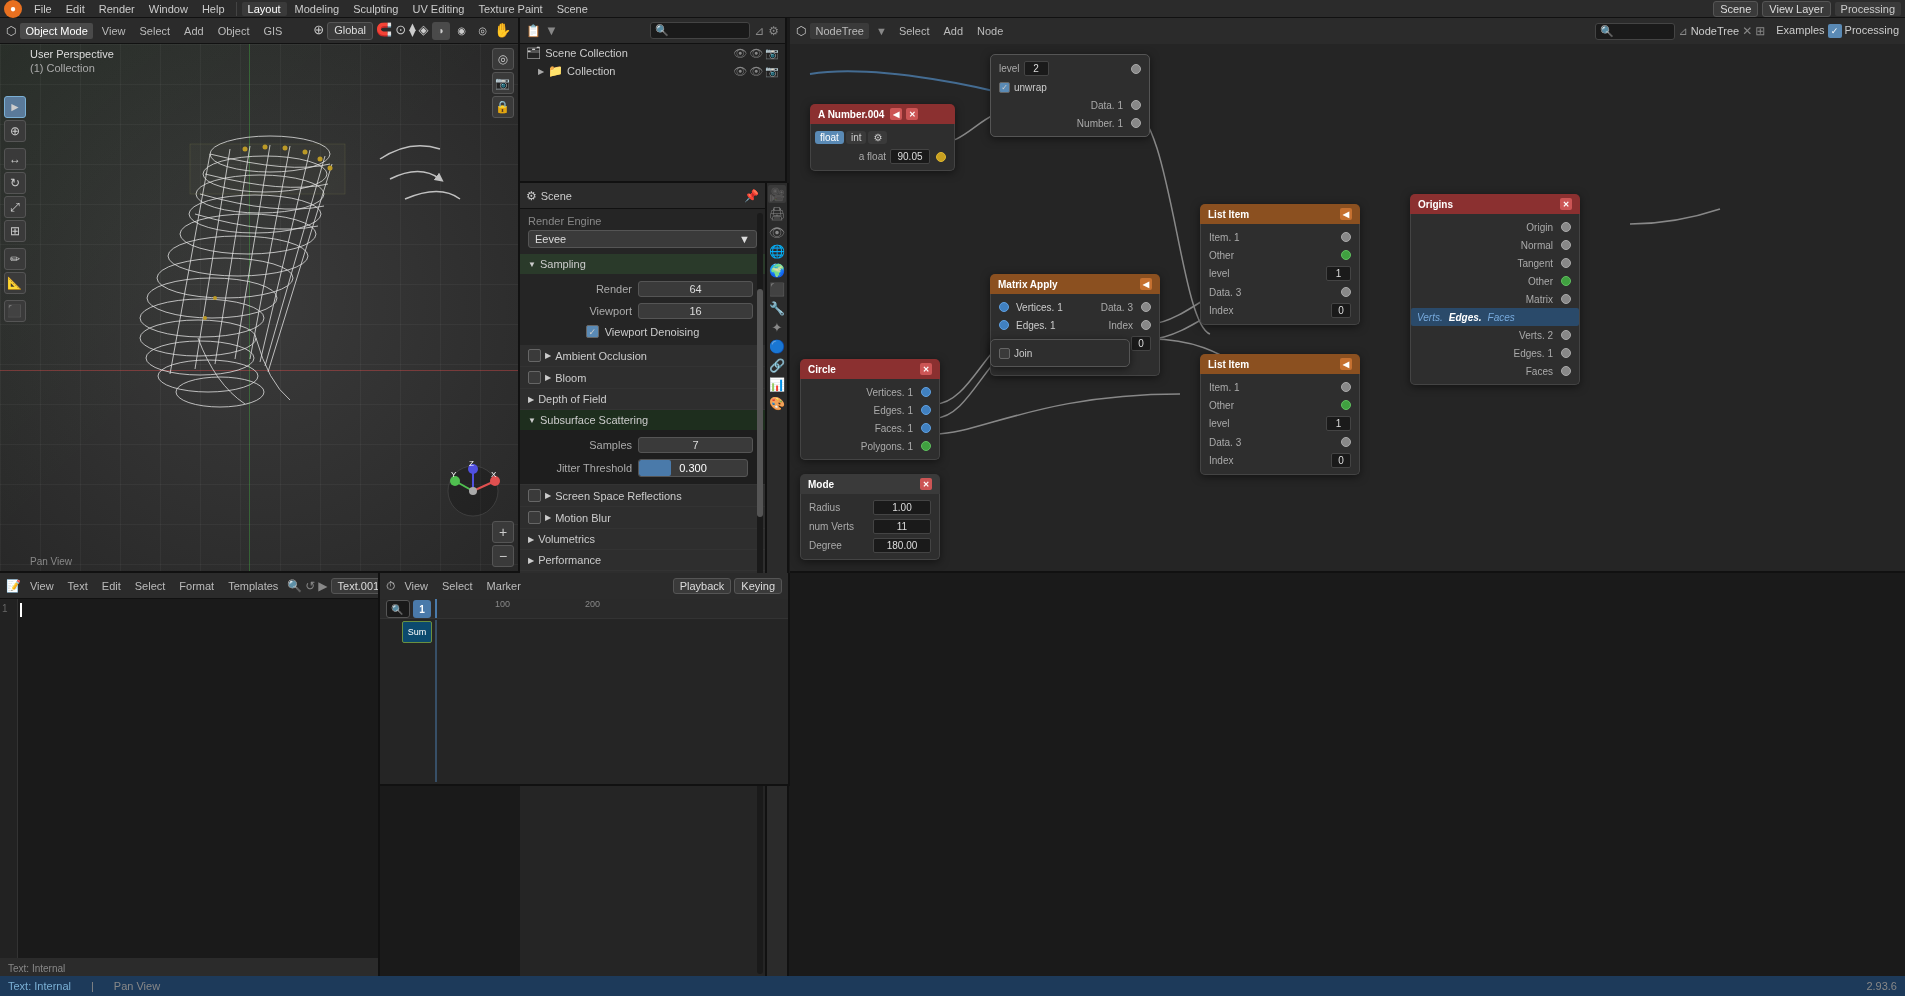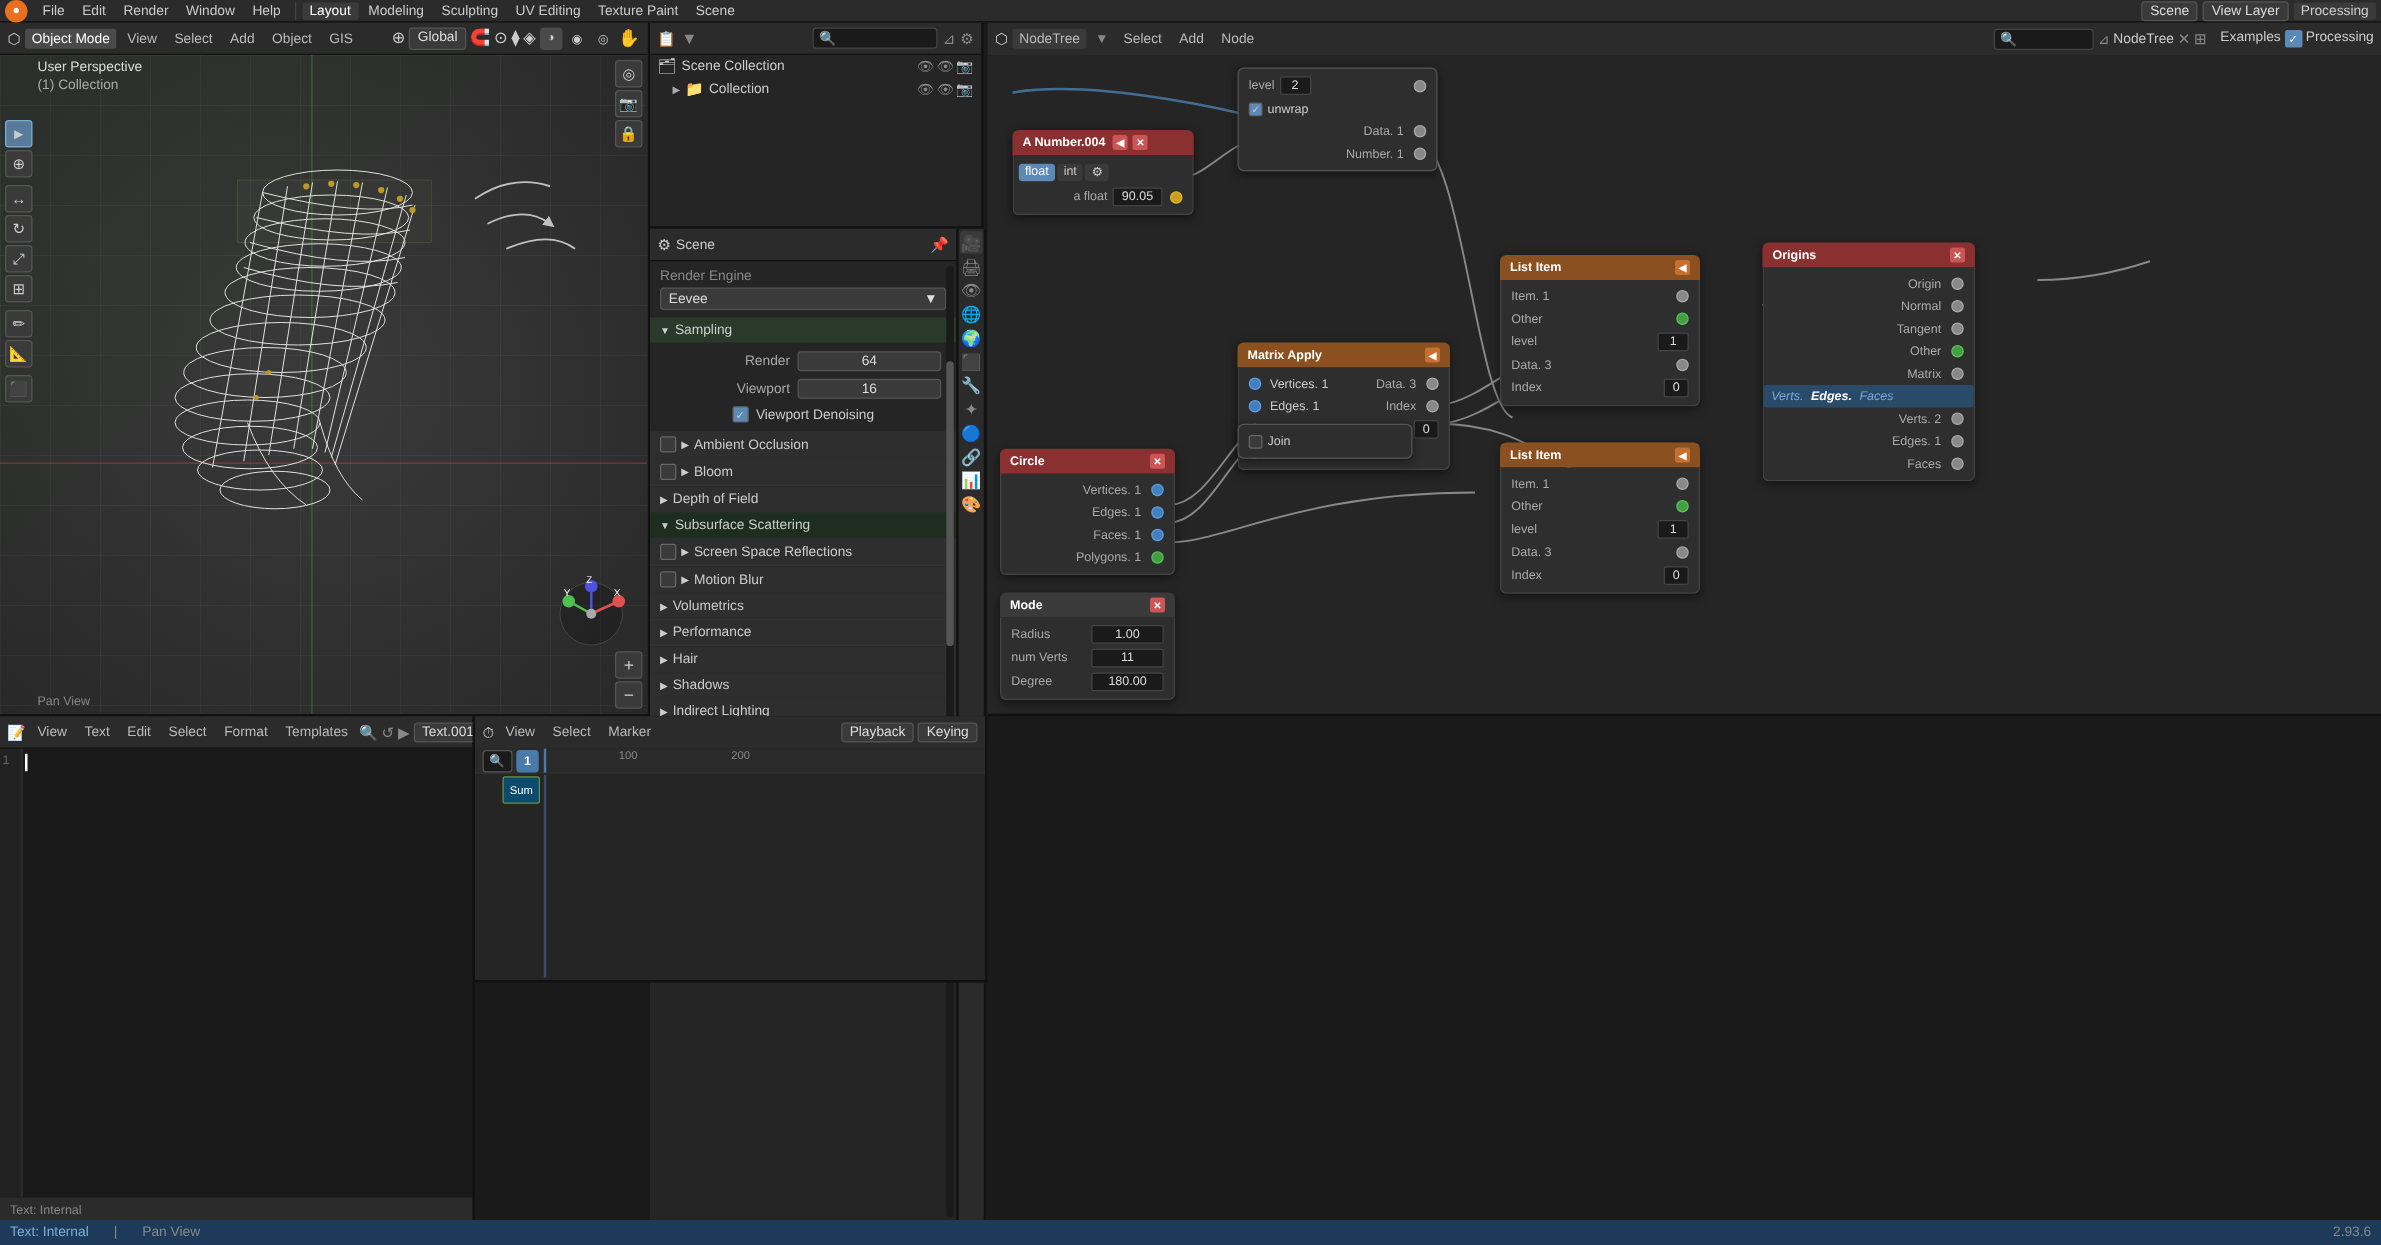--- a/index.html
+++ b/index.html
@@ -657,20 +657,33 @@
       <span style="font-size:8px;">▶</span>
       <span>Depth of Field</span>
     </div>
   </div>
 
   <div class="prop-section">
     <div class="prop-section-header" style="background:#1e2e1e;">
       <span style="font-size:8px;">▼</span>
       <span>Subsurface Scattering</span>
     </div>
+    <div style="background:#1e1e1e;padding:4px 0;">
+      <div class="prop-row">
+        <span class="prop-label">Samples</span>
+        <div class="prop-value" style="width:110px;">7</div>
+      </div>
+      <div class="prop-row">
+        <span class="prop-label">Jitter Threshold</span>
+        <div class="slider-track" style="width:110px;height:18px;">
+          <div class="slider-fill" style="width:30%;"></div>
+          <div class="slider-value">0.300</div>
+        </div>
+      </div>
+    </div>
   </div>
 
   <div class="prop-section">
     <div class="prop-section-header">
       <div class="prop-checkbox"></div>
       <span style="font-size:8px;">▶</span>
       <span>Screen Space Reflections</span>
     </div>
   </div>
 

